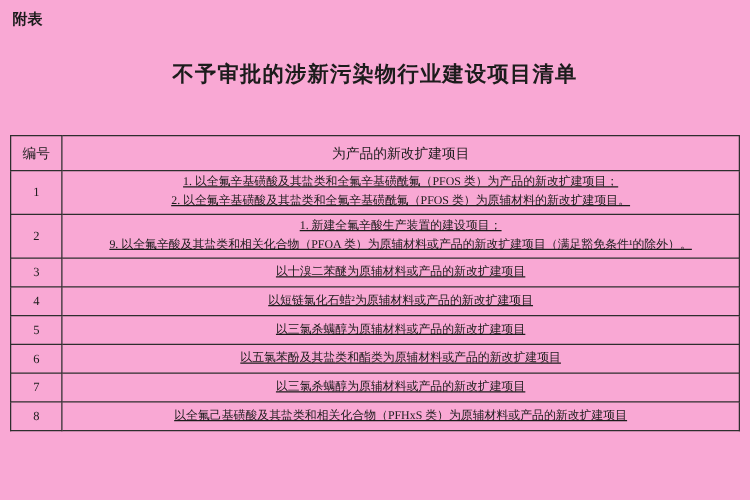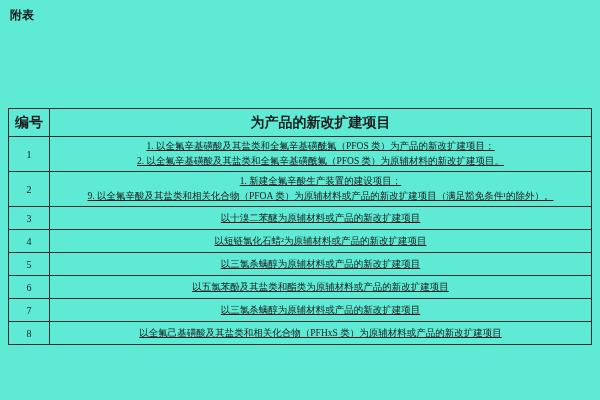--- a/index.html
+++ b/index.html
@@ -9,21 +9,21 @@
     height: 400px;
     background: #ffffff;
     font-family: "Liberation Serif", serif;
     color: #1c1c1c;
     overflow: hidden;
   }
   .page {
     position: relative;
     width: 600px;
     height: 400px;
-    background: #5eead4;
+    background: #f9a8d4;
   }
   .appendix-label {
     position: absolute;
     top: 7px;
     left: 10px;
     font-size: 12px;
     font-weight: bold;
   }
   .doc-title {
     position: absolute;
@@ -45,22 +45,22 @@
     table-layout: fixed;
   }
   th, td {
     border: 1px solid #2e2e2e;
     text-align: center;
     vertical-align: middle;
     padding: 2px 4px;
   }
   th.col-number { width: 32px; }
   th {
-    font-size: 14px;
-    font-weight: bold;
+    font-size: 11px;
+    font-weight: normal;
     height: 23px;
   }
   td.num-cell {
     font-size: 10px;
     height: 18px;
   }
   td.cat-cell {
     font-size: 9.5px;
     text-decoration: underline;
   }
@@ -79,20 +79,21 @@
   }
   .page-footer span { margin: 0 5px; }
 </style>
 </head>
 <body>
 
 <div class="page">
 
   <div class="appendix-label">附表</div>
 
+  <h1 class="doc-title">不予审批的涉新污染物行业建设项目清单</h1>
 
   <table class="main-table">
     <thead>
       <tr>
         <th class="col-number">编号</th>
         <th class="col-category">为产品的新改扩建项目</th>
       </tr>
     </thead>
     <tbody id="table-body">
         <tr>

